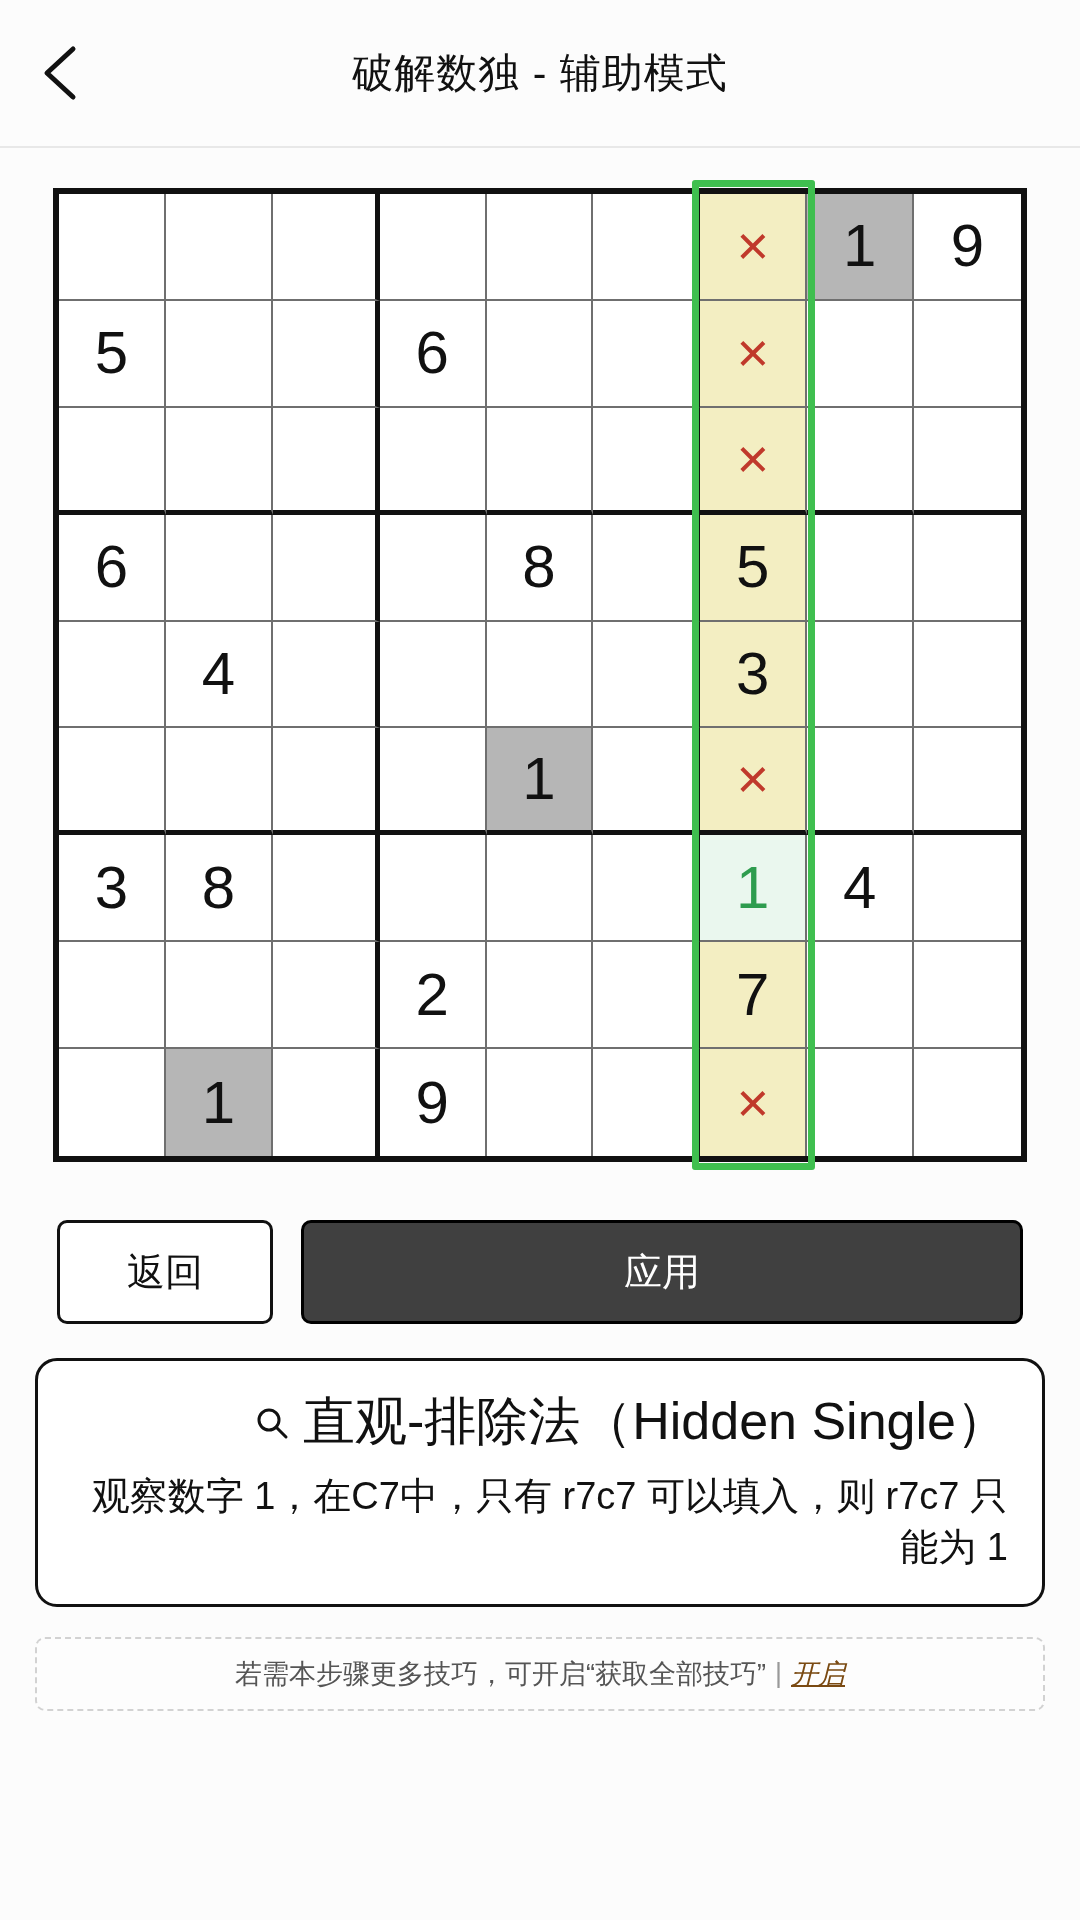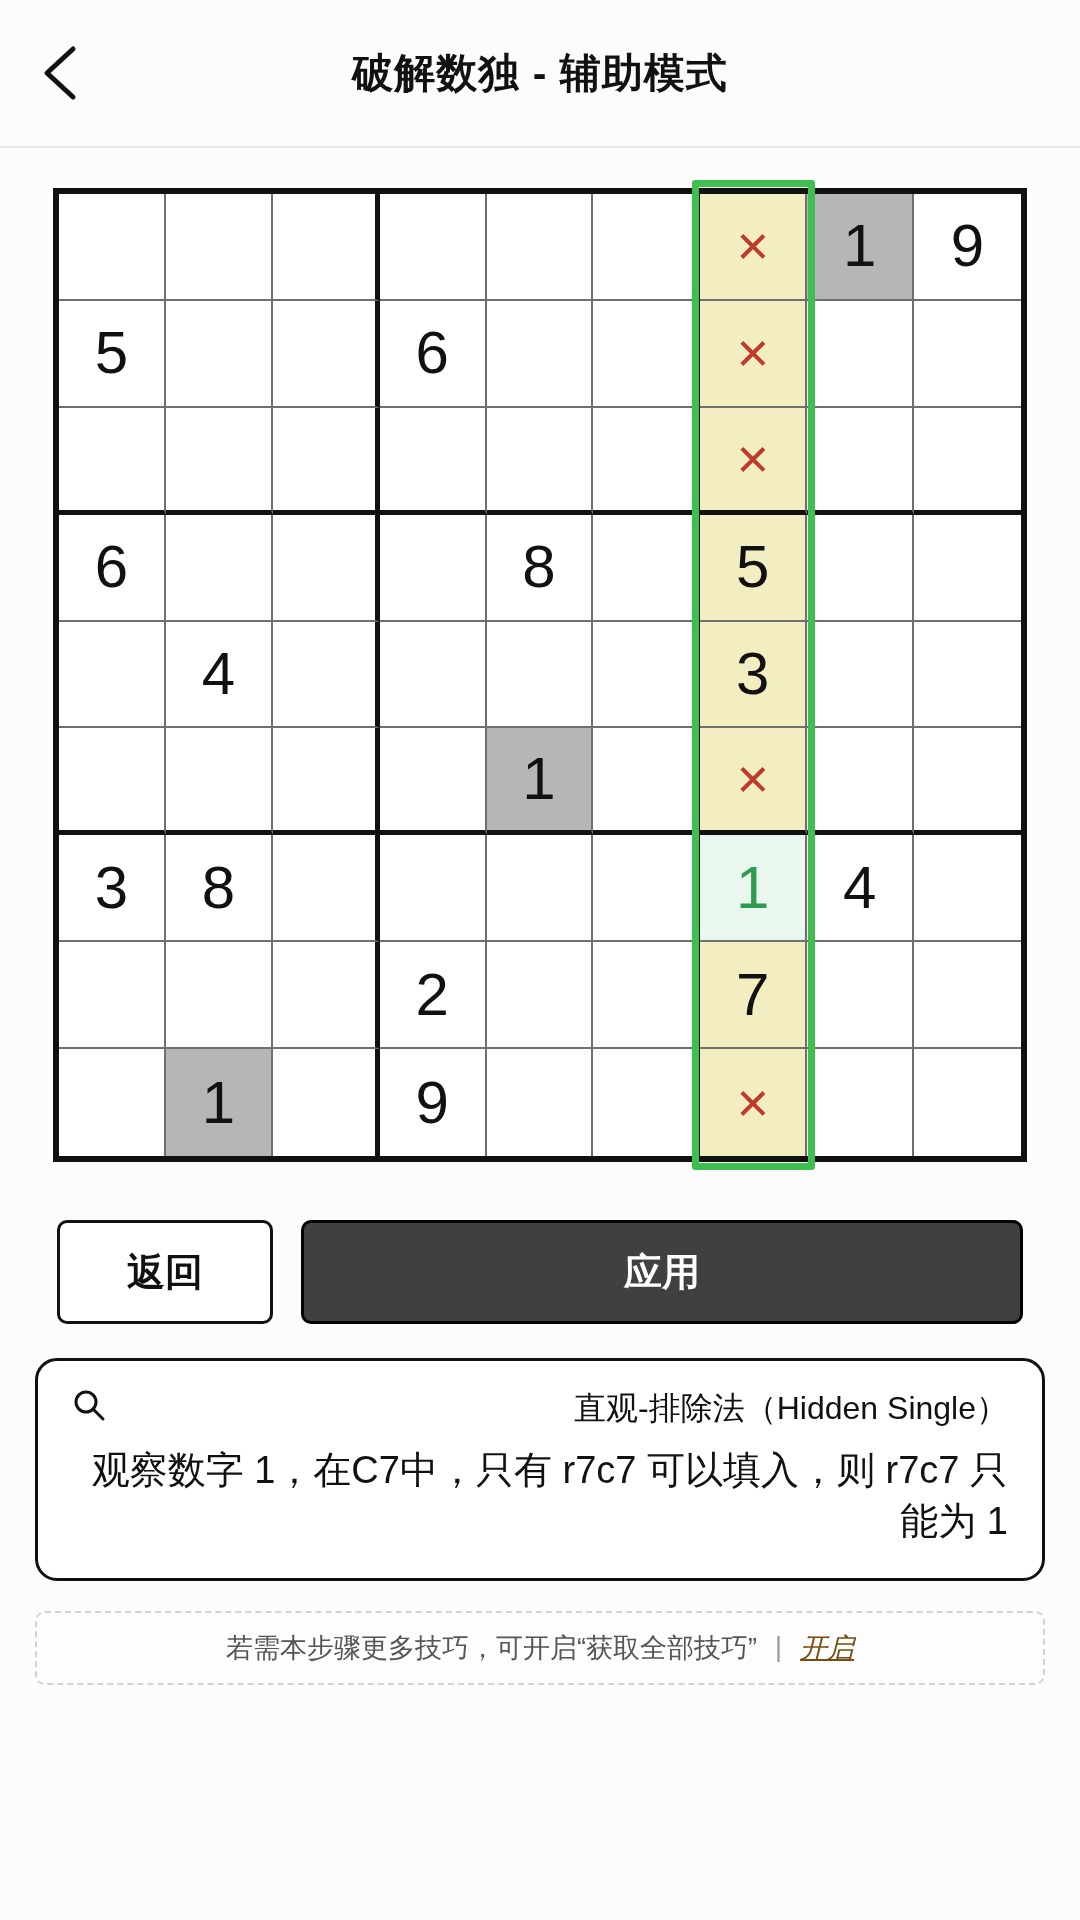--- a/index.html
+++ b/index.html
@@ -34,21 +34,21 @@
     transform: translateY(-50%);
     width: 86px; height: 86px;
     display: flex; align-items: center; justify-content: center;
     cursor: pointer;
   }
   .back-btn svg { display: block; }
   .header-title {
     font-size: 41px;
     color: #111;
     letter-spacing: 1px;
-    font-weight: 700;
+    font-weight: 400;
     text-align: right;
   }
 
   
   .board-wrap {
     position: relative;
     margin: 28px auto 0 auto;
     width: 1022px;
     height: 1022px;
   }
@@ -99,21 +99,20 @@
     pointer-events: none;
   }
 
   
   .btn-row {
     display: flex;
     gap: 28px;
     margin: 22px auto 0 auto;
     width: 1010px;
     padding: 0 22px;
-    font-weight: bold;
   }
   .btn {
     height: 104px;
     border-radius: 10px;
     display: flex;
     align-items: center;
     justify-content: center;
     font-size: 38px;
     cursor: pointer;
   }
@@ -135,44 +134,44 @@
     margin: 34px auto 0 auto;
     width: 1010px;
     background: #fff;
     border: 3px solid #111;
     border-radius: 22px;
     padding: 26px 34px 30px 34px;
   }
   .hint-title {
     display: flex;
     align-items: center;
-    justify-content: space-between;
+    justify-content: flex-end;
     gap: 14px;
-    font-size: 32px;
+    font-size: 52px;
     color: #111;
     margin-bottom: 14px;
   }
   .hint-body {
     font-size: 38px;
     line-height: 1.35;
     color: #111;
     text-align: right;
   }
 
   
   .footer-note {
     margin: 30px auto 0 auto;
     width: 1010px;
     border: 2px dashed #d2d2d2;
     border-radius: 10px;
     height: 74px;
     display: flex;
     align-items: center;
     justify-content: center;
-    gap: 18px;
+    gap: 9px;
     font-size: 27px;
     color: #555;
     background: #fdfdfd;
   }
   .footer-link {
     color: #7a4a12;
     text-decoration: underline;
     cursor: pointer;
     font-style: italic;
   }

